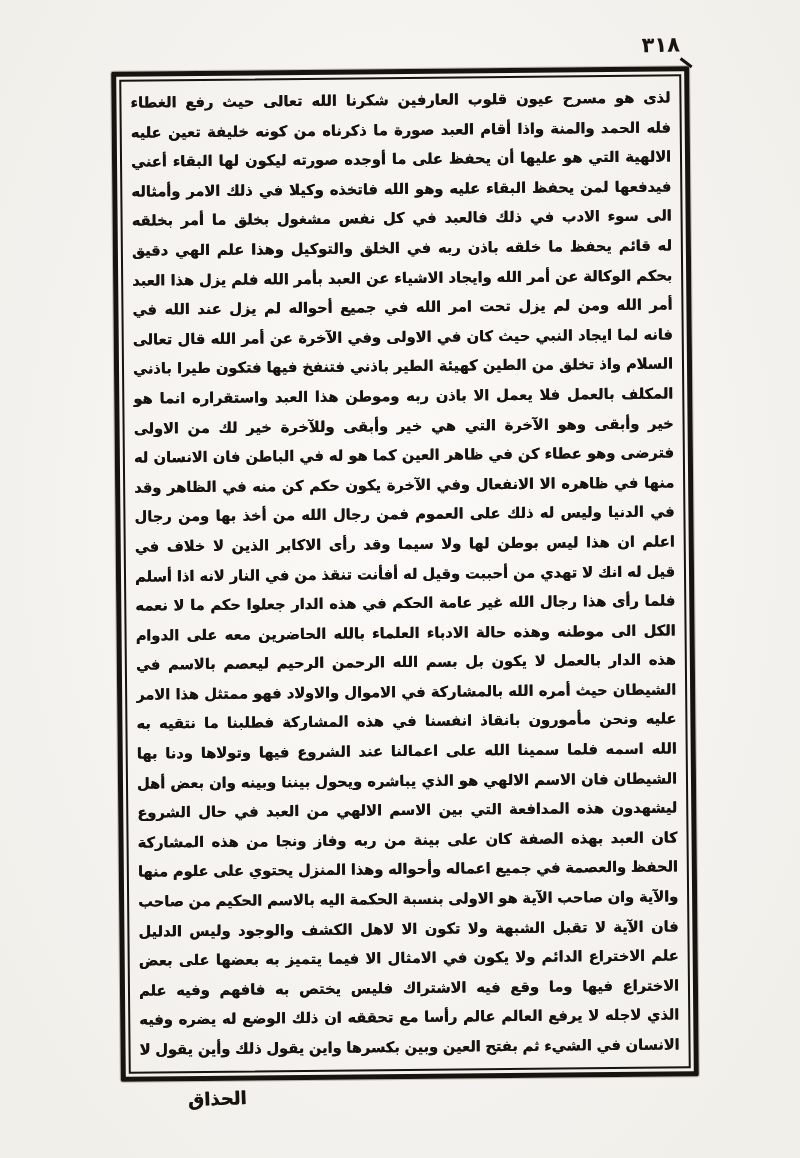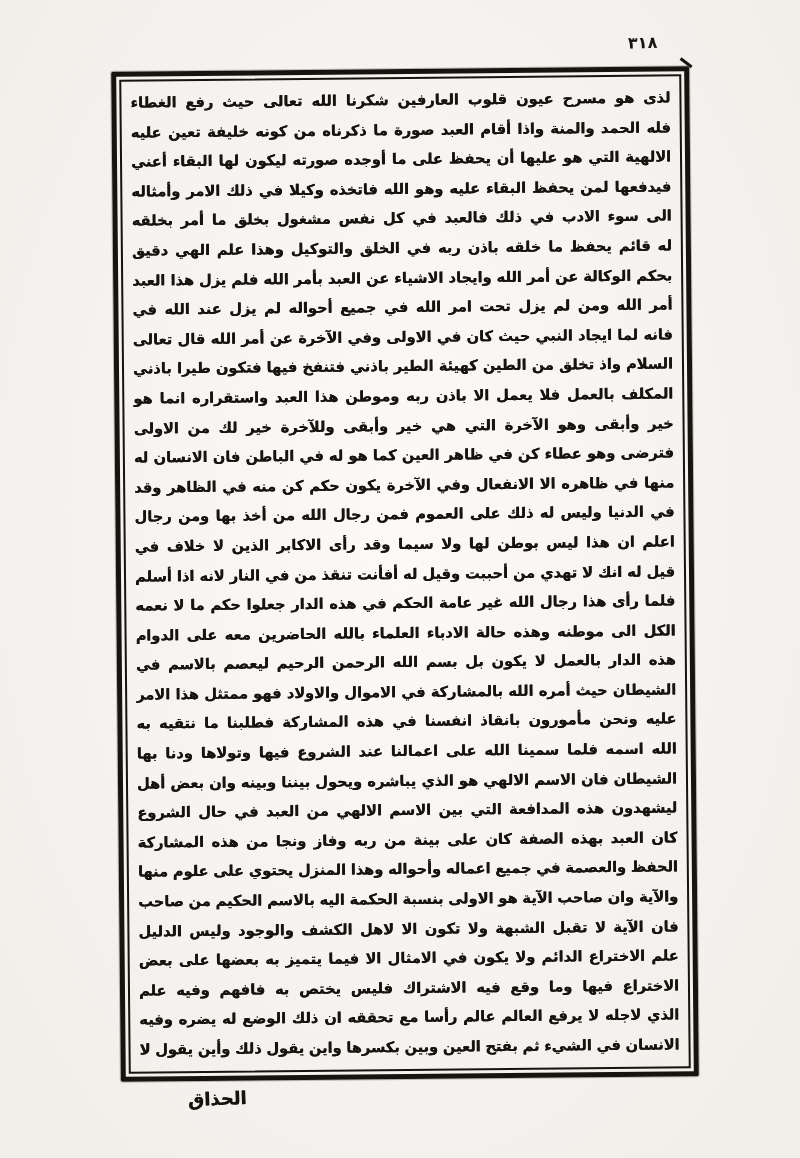--- a/index.html
+++ b/index.html
@@ -18,25 +18,25 @@
     position: absolute; inset: 0;
     background:
       radial-gradient(ellipse at 50% 45%, rgba(255,255,255,0.55), rgba(0,0,0,0.02) 85%),
       var(--paper);
   }
   .page-number {
     position: absolute;
     top: 33px; left: 628px;
     width: 52px;
     direction: rtl;
-    font-size: 16px;
+    font-size: 21px;
     font-weight: 700;
     letter-spacing: 2px;
     color: var(--ink);
-    text-align: left;
+    text-align: right;
     transform: rotate(-1deg);
   }
   .frame {
     position: absolute;
     left: 116px; top: 69px;
     width: 578px; height: 1010px;
     border: 5px solid var(--ink);
     border-radius: 2px;
     transform: rotate(-0.55deg);
     box-shadow: 0 0 0 1px rgba(23,19,14,0.25);

